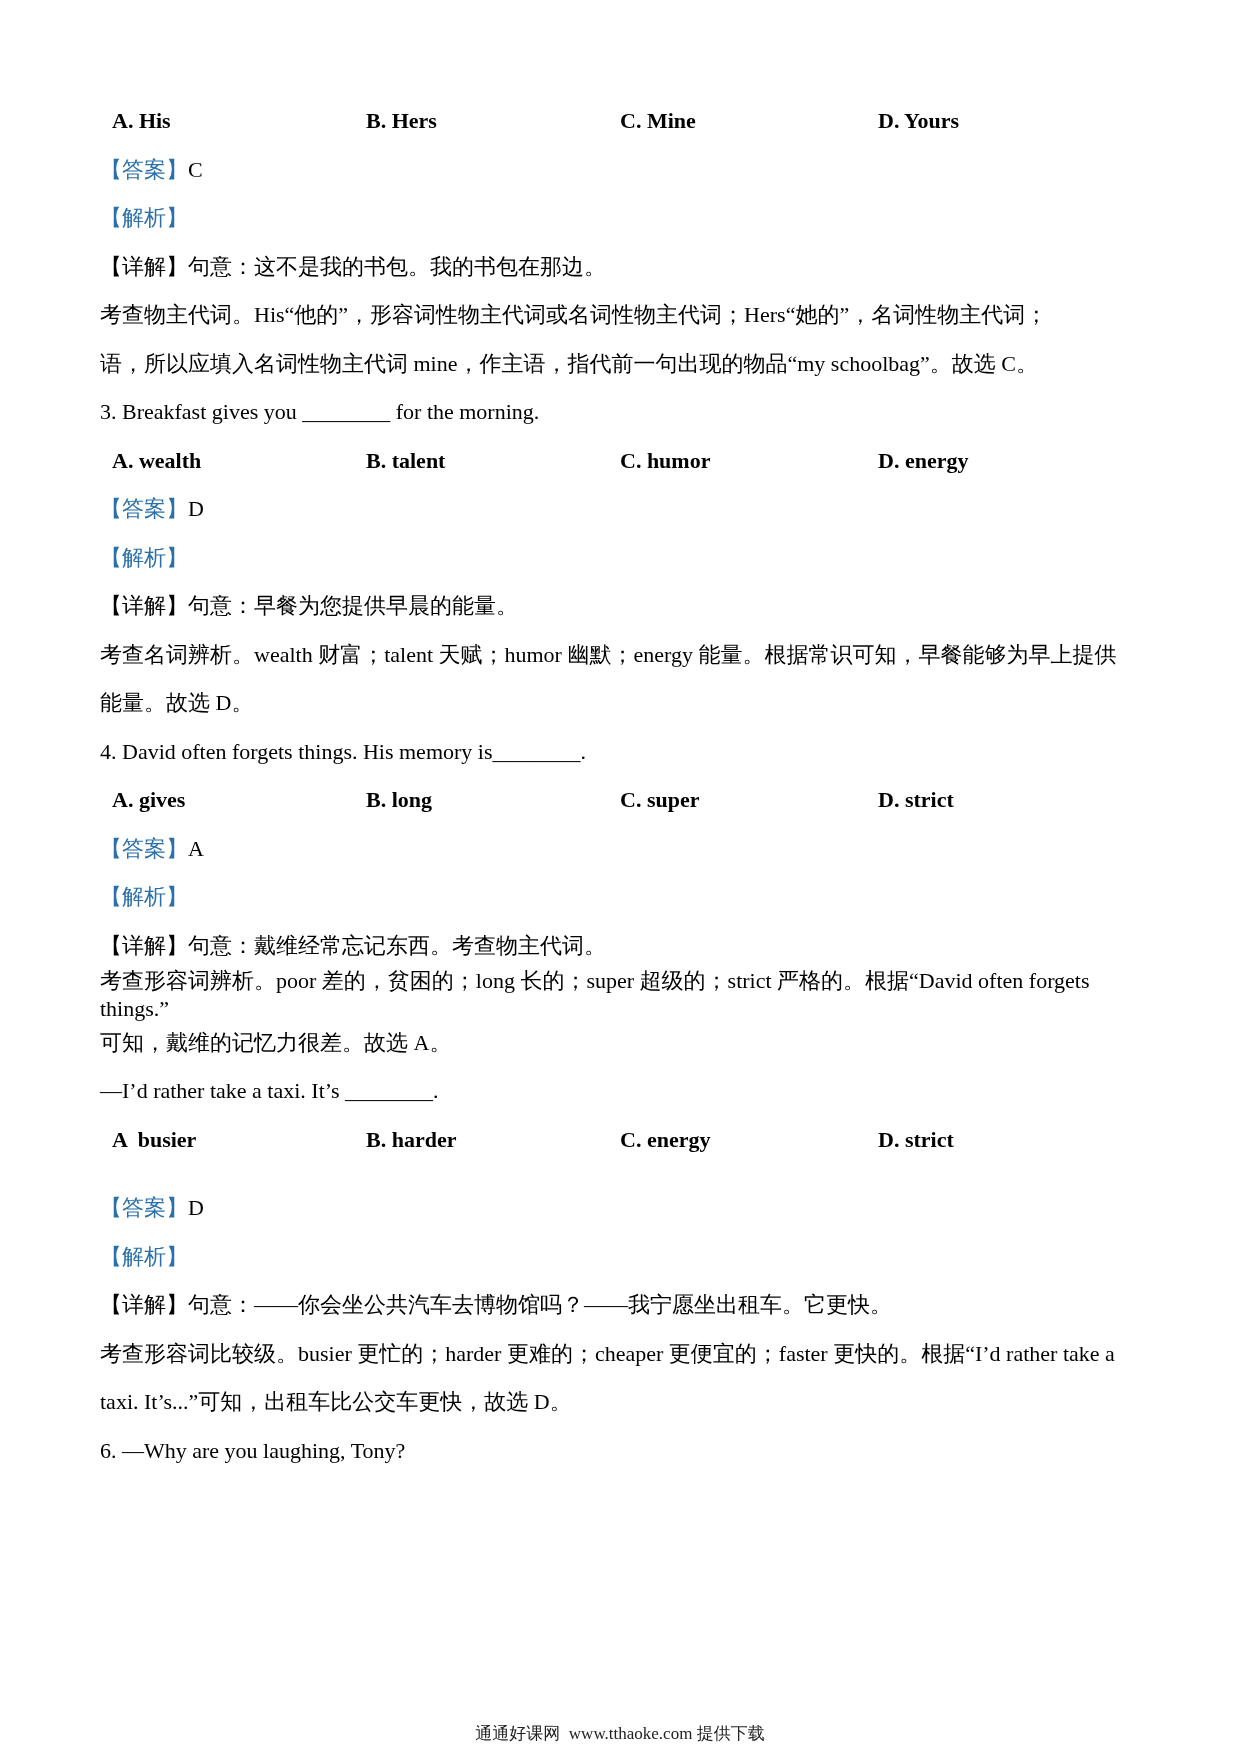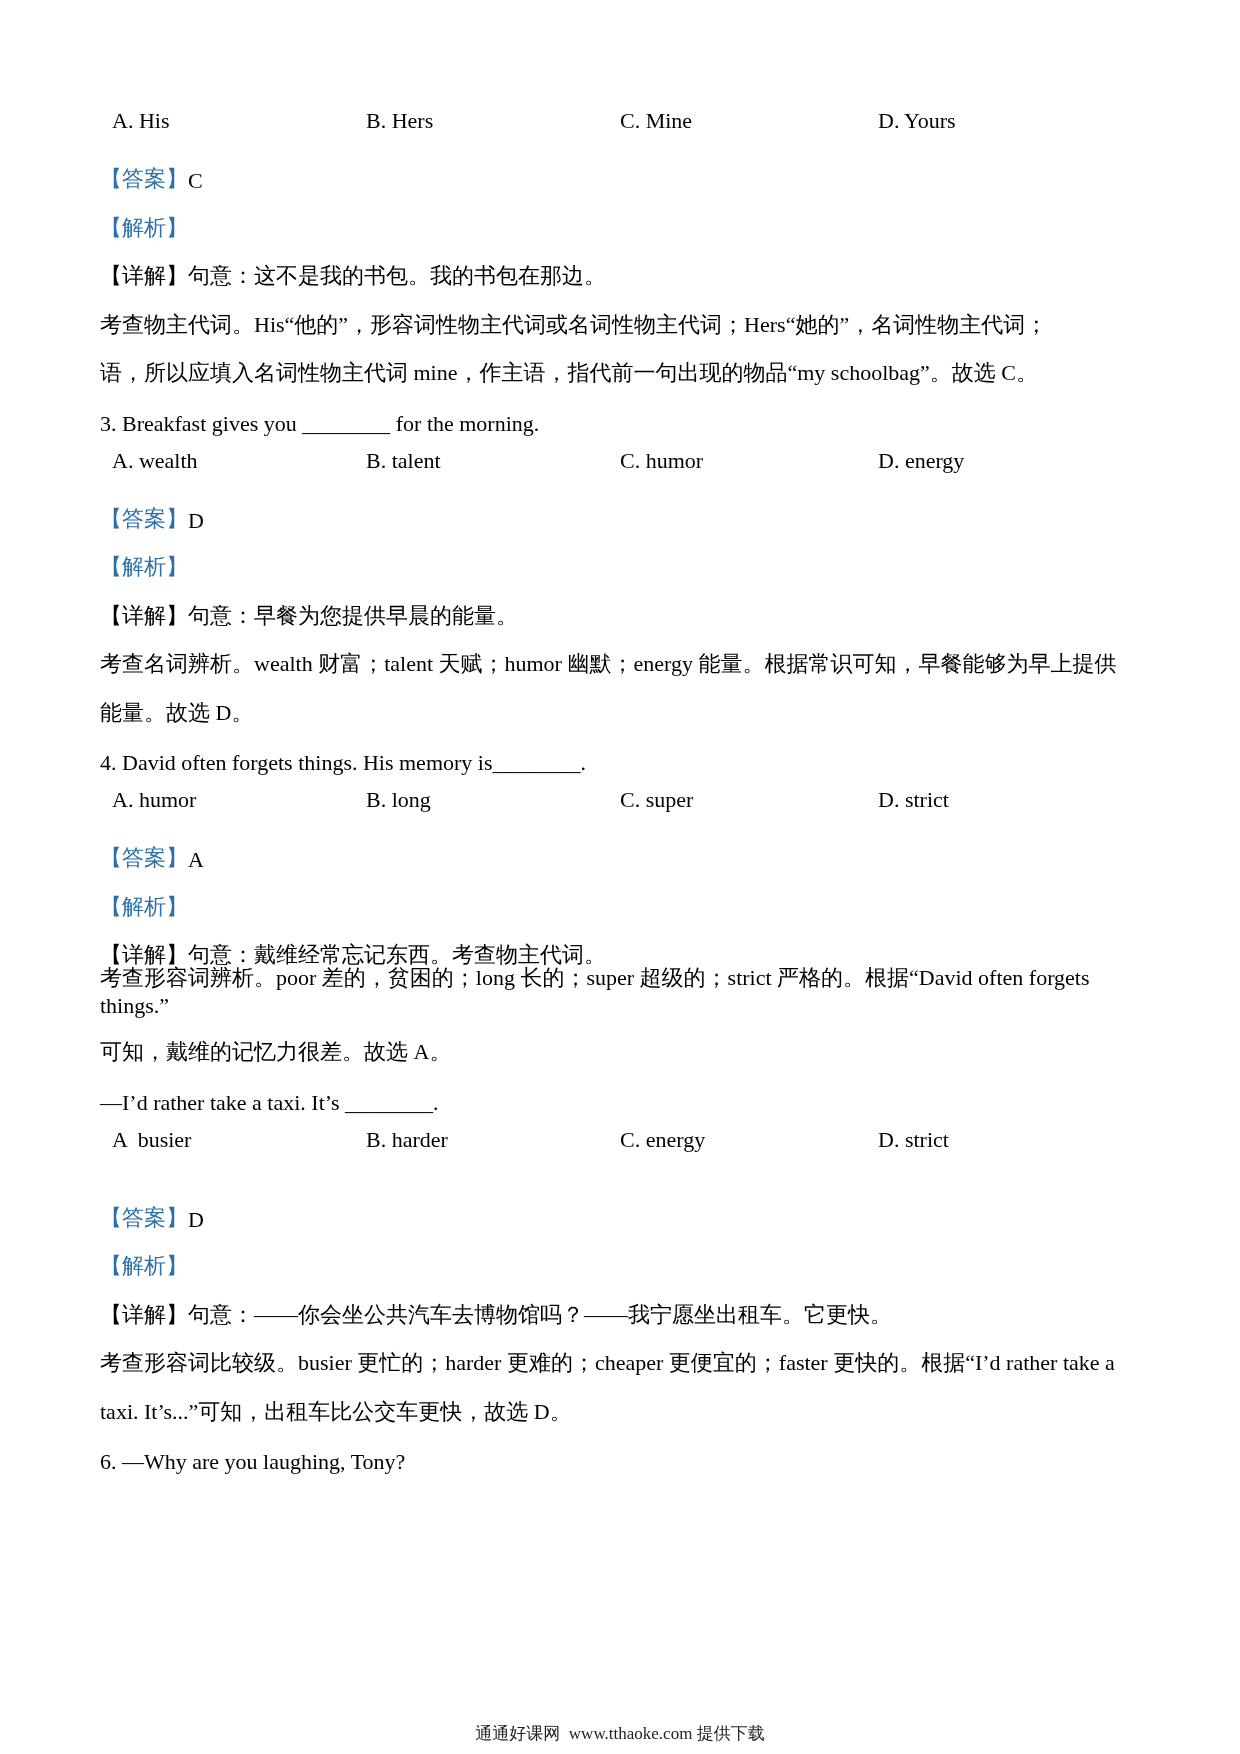--- a/index.html
+++ b/index.html
@@ -26,29 +26,30 @@
   .content {
     position: absolute;
     left: 100px;
     top: 97px;
     width: 1044px;
     font-size: 22px;
   }
   .line {
     height: 48.5px;
     display: flex;
-    align-items: flex-end;
+    align-items: center;
     white-space: pre-wrap;
   }
   .line > span { white-space: pre-wrap; }
   .options-row {
     display: grid;
     grid-template-columns: 254px 254px 258px 1fr;
     align-items: center;
     padding-left: 12px;
+    font-weight: bold;
   }
   .gap-before { margin-top: 20px; }
   .label-blue { color: var(--accent); }
   .footer {
     position: absolute;
     left: 0;
     right: 0;
     top: 1722px;
     text-align: center;
     font-size: 17px;
@@ -68,21 +69,21 @@
       <div class="line"><span>考查物主代词。His“他的”，形容词性物主代词或名词性物主代词；Hers“她的”，名词性物主代词；</span></div>
       <div class="line"><span>语，所以应填入名词性物主代词 mine，作主语，指代前一句出现的物品“my schoolbag”。故选 C。</span></div>
       <div class="line"><span>3. Breakfast gives you ________ for the morning.</span></div>
       <div class="line options-row"><span>A. wealth</span><span>B. talent</span><span>C. humor</span><span>D. energy</span></div>
       <div class="line"><span class="label-blue">【答案】</span><span>D</span></div>
       <div class="line"><span class="label-blue">【解析】</span></div>
       <div class="line"><span>【详解】</span><span>句意：早餐为您提供早晨的能量。</span></div>
       <div class="line"><span>考查名词辨析。wealth 财富；talent 天赋；humor 幽默；energy 能量。根据常识可知，早餐能够为早上提供</span></div>
       <div class="line"><span>能量。故选 D。</span></div>
       <div class="line"><span>4. David often forgets things. His memory is________.</span></div>
-      <div class="line options-row"><span>A. humor</span><span>B. long</span><span>C. super</span><span>D. strict</span></div>
+      <div class="line options-row"><span>A. gives</span><span>B. long</span><span>C. super</span><span>D. strict</span></div>
       <div class="line"><span class="label-blue">【答案】</span><span>A</span></div>
       <div class="line"><span class="label-blue">【解析】</span></div>
       <div class="line"><span>【详解】</span><span>句意：戴维经常忘记东西。考查物主代词。</span></div>
       <div class="line"><span>考查形容词辨析。poor 差的，贫困的；long 长的；super 超级的；strict 严格的。根据“David often forgets things.”</span></div>
       <div class="line"><span>可知，戴维的记忆力很差。故选 A。</span></div>
       <div class="line"><span>—I’d rather take a taxi. It’s ________.</span></div>
       <div class="line options-row"><span>A  busier</span><span>B. harder</span><span>C. energy</span><span>D. strict</span></div>
       <div class="line gap-before"><span class="label-blue">【答案】</span><span>D</span></div>
       <div class="line"><span class="label-blue">【解析】</span></div>
       <div class="line"><span>【详解】</span><span>句意：——你会坐公共汽车去博物馆吗？——我宁愿坐出租车。它更快。</span></div>

